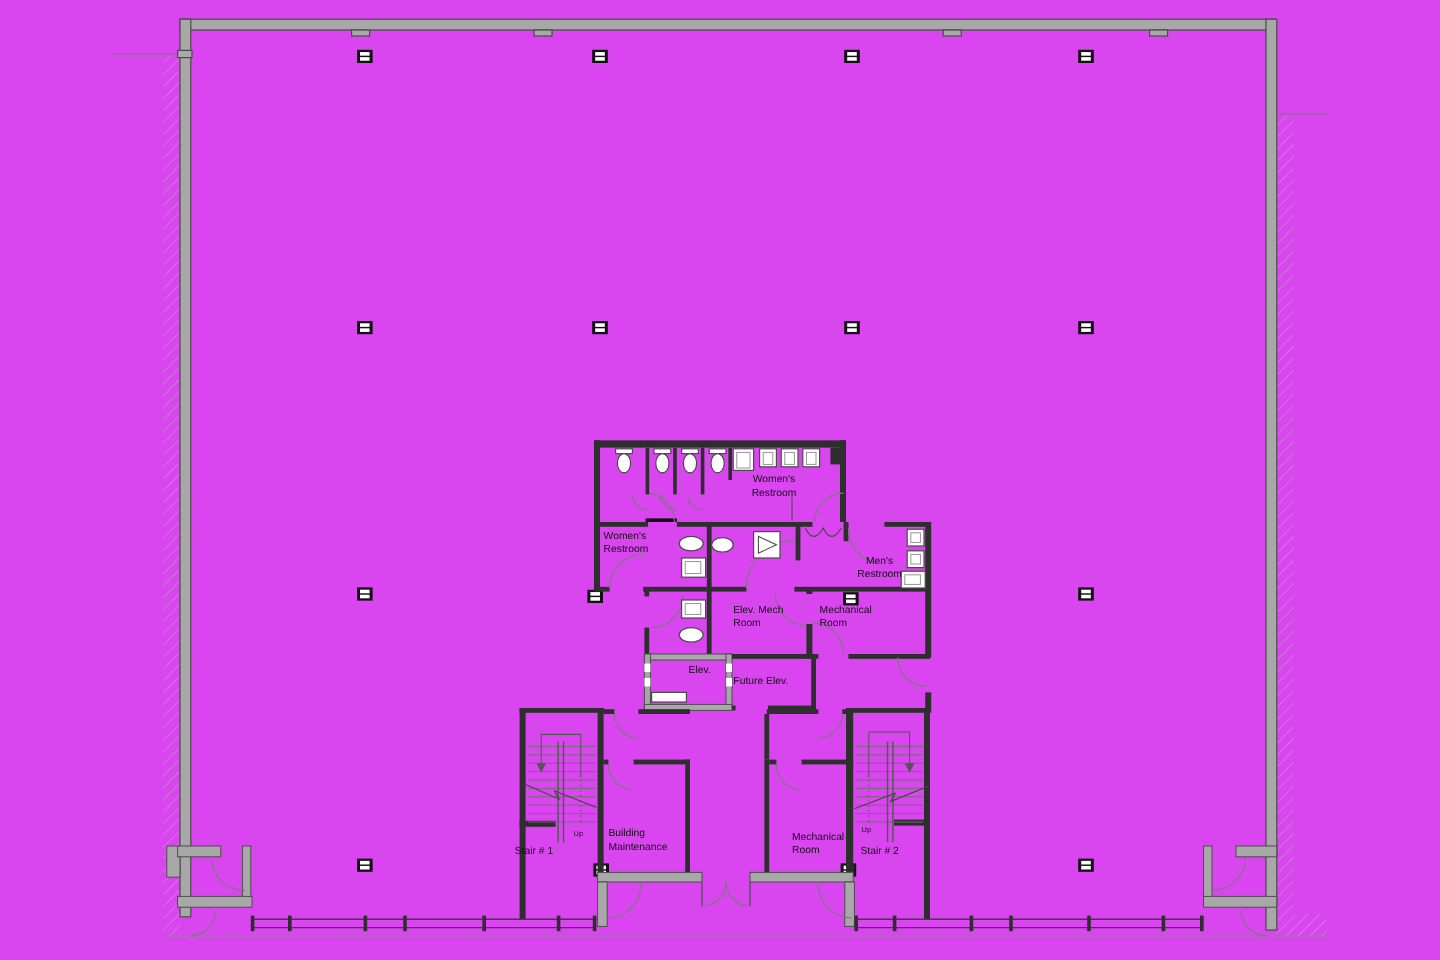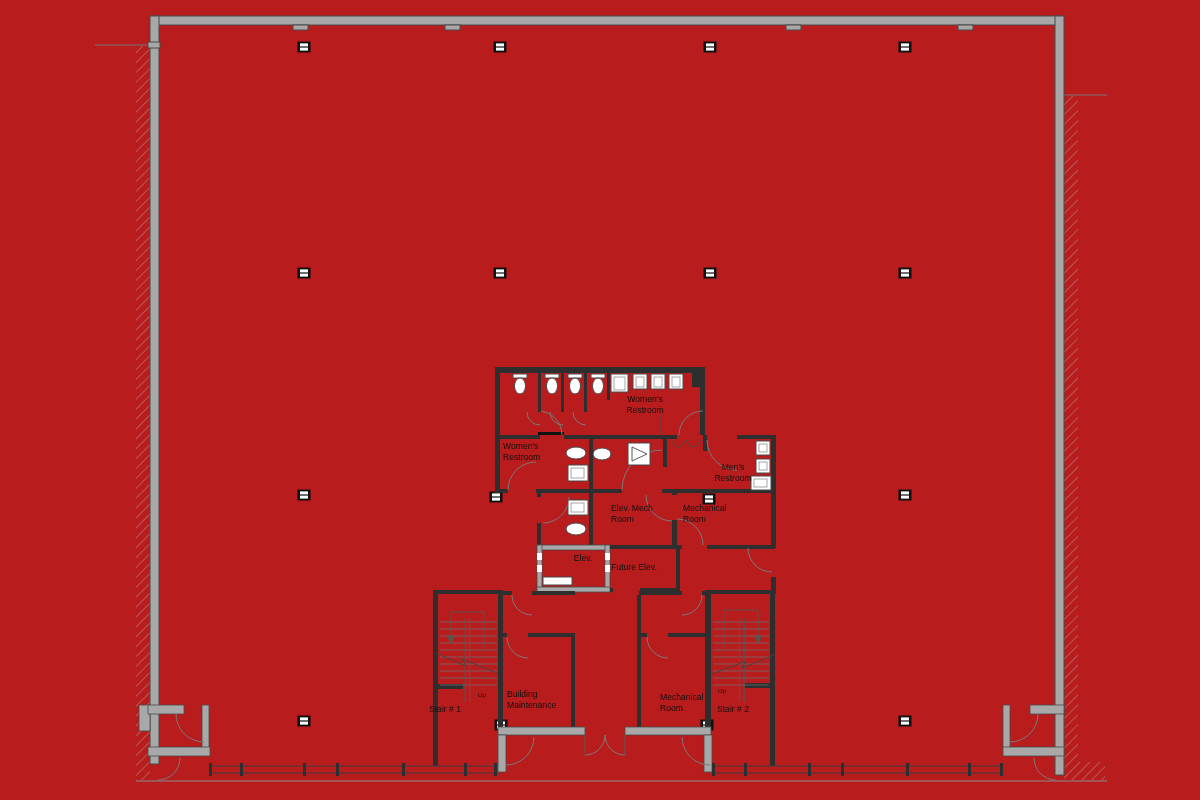--- a/index.html
+++ b/index.html
@@ -1,16 +1,16 @@
 <!DOCTYPE html>
 <html style="--wall_gray: #a8a8a8; --ink: #111111; --line: #444444;"><head>
 <meta charset="utf-8">
 <style>
   html,body{margin:0;padding:0;background:#ffffff;width:1200px;height:800px;overflow:hidden;}
-  .plan{position:relative;width:1200px;height:800px;background:#b91c1c;}
+  .plan{position:relative;width:1200px;height:800px;background:#d946ef;}
   svg{display:block;}
   
   .wall{fill:var(--wall_gray,#a8a8a8);stroke:#4a4a4a;stroke-width:1;}
   .grayw{fill:var(--wall_gray,#a8a8a8);stroke:#4a4a4a;stroke-width:0.8;}
   
   .cw{fill:#2e2e2e;}
   .cwdk{fill:#111;}
   
   .arc{fill:none;stroke:#7a7a7a;stroke-width:1;}
   .leaf{stroke:#555;stroke-width:1.2;}

